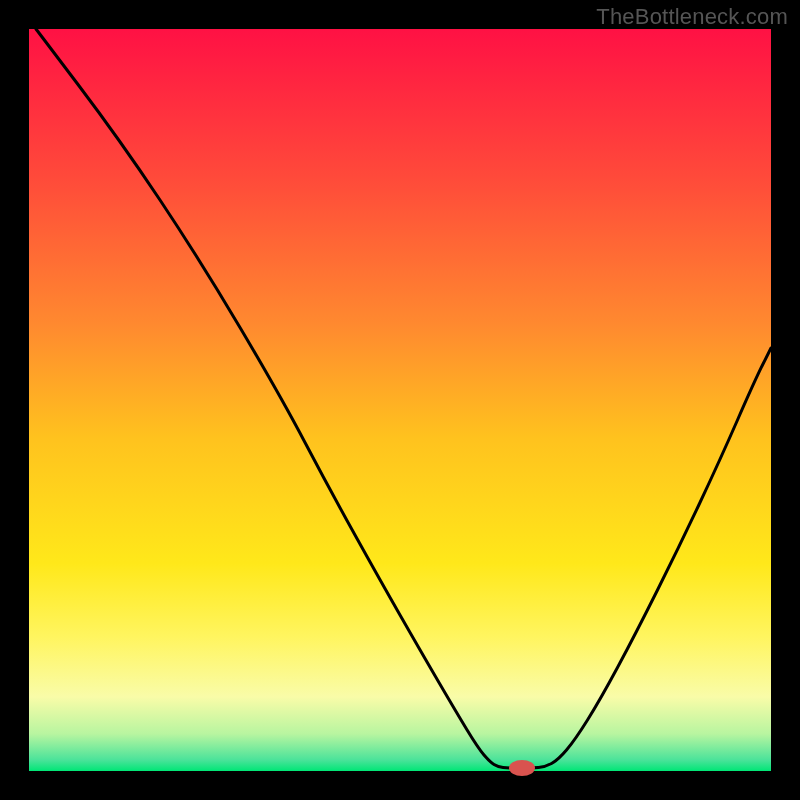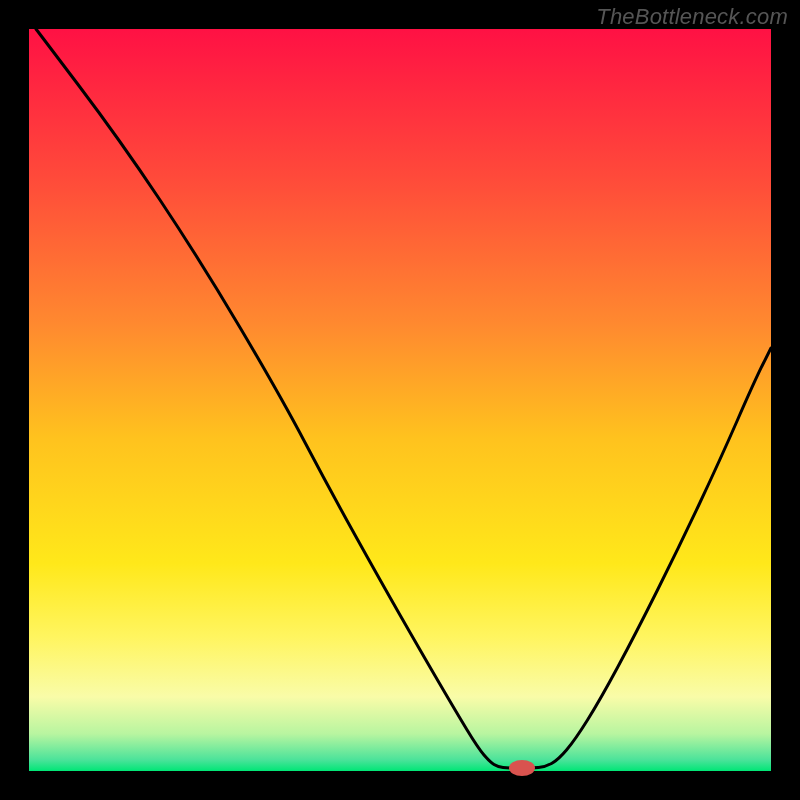--- a/index.html
+++ b/index.html
@@ -19,21 +19,20 @@
     height: 800px;
   }
   .watermark {
     position: absolute;
     top: 4px;
     right: 12px;
     color: #555;
     font-size: 22px;
     font-weight: 500;
     letter-spacing: 0.2px;
-    font-style: italic;
   }
   svg {
     display: block;
   }
 </style>
 </head>
 <body>
 
 <div class="chart-container">
   <svg width="800" height="800" viewBox="0 0 800 800">

